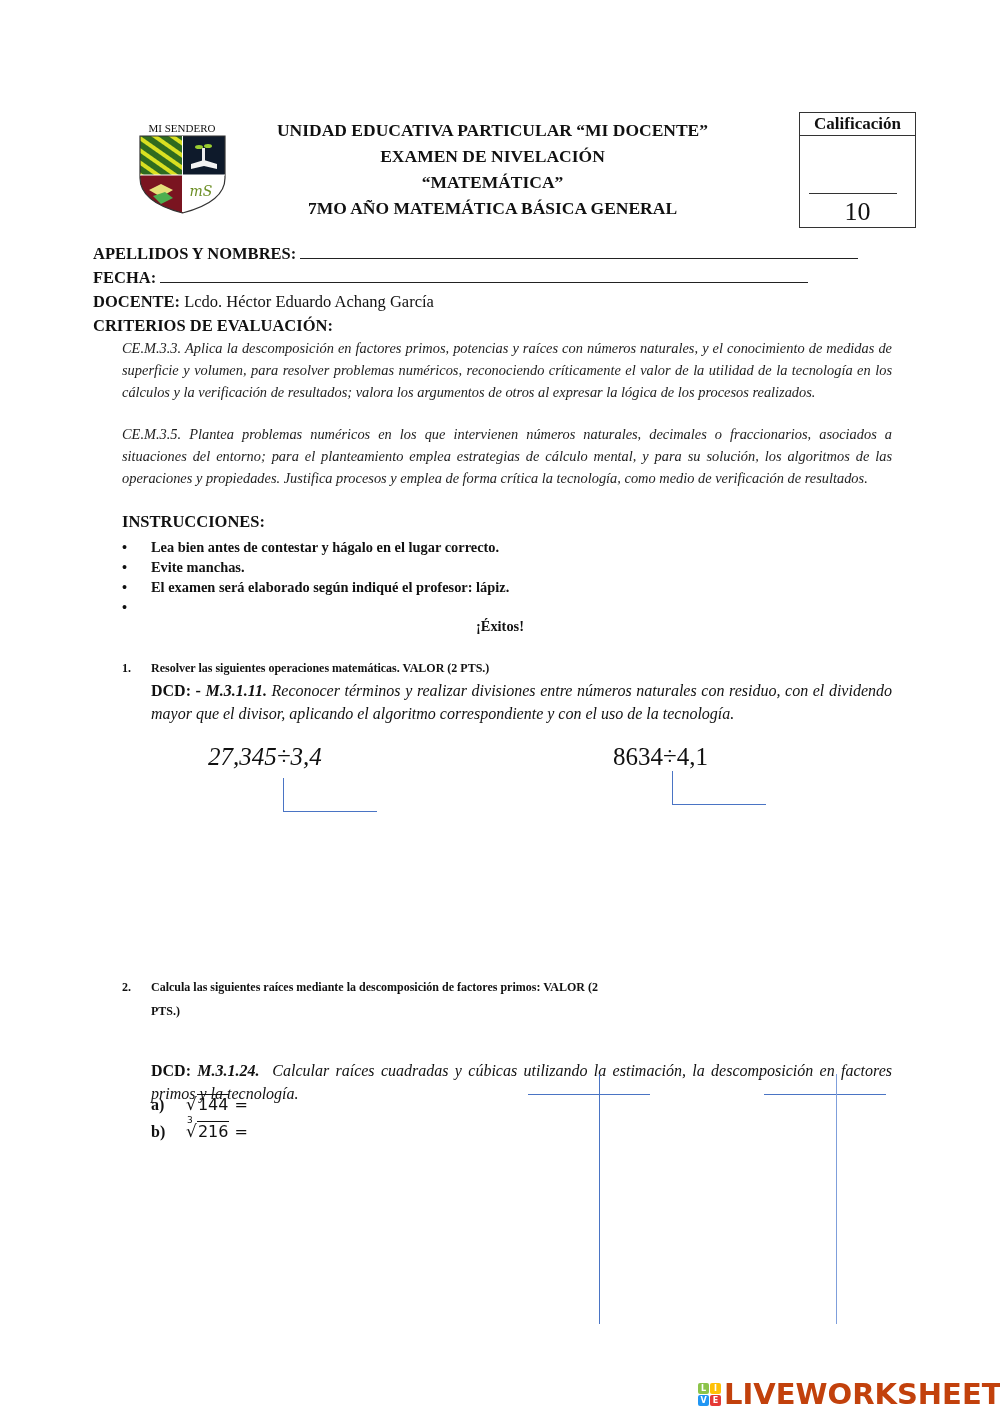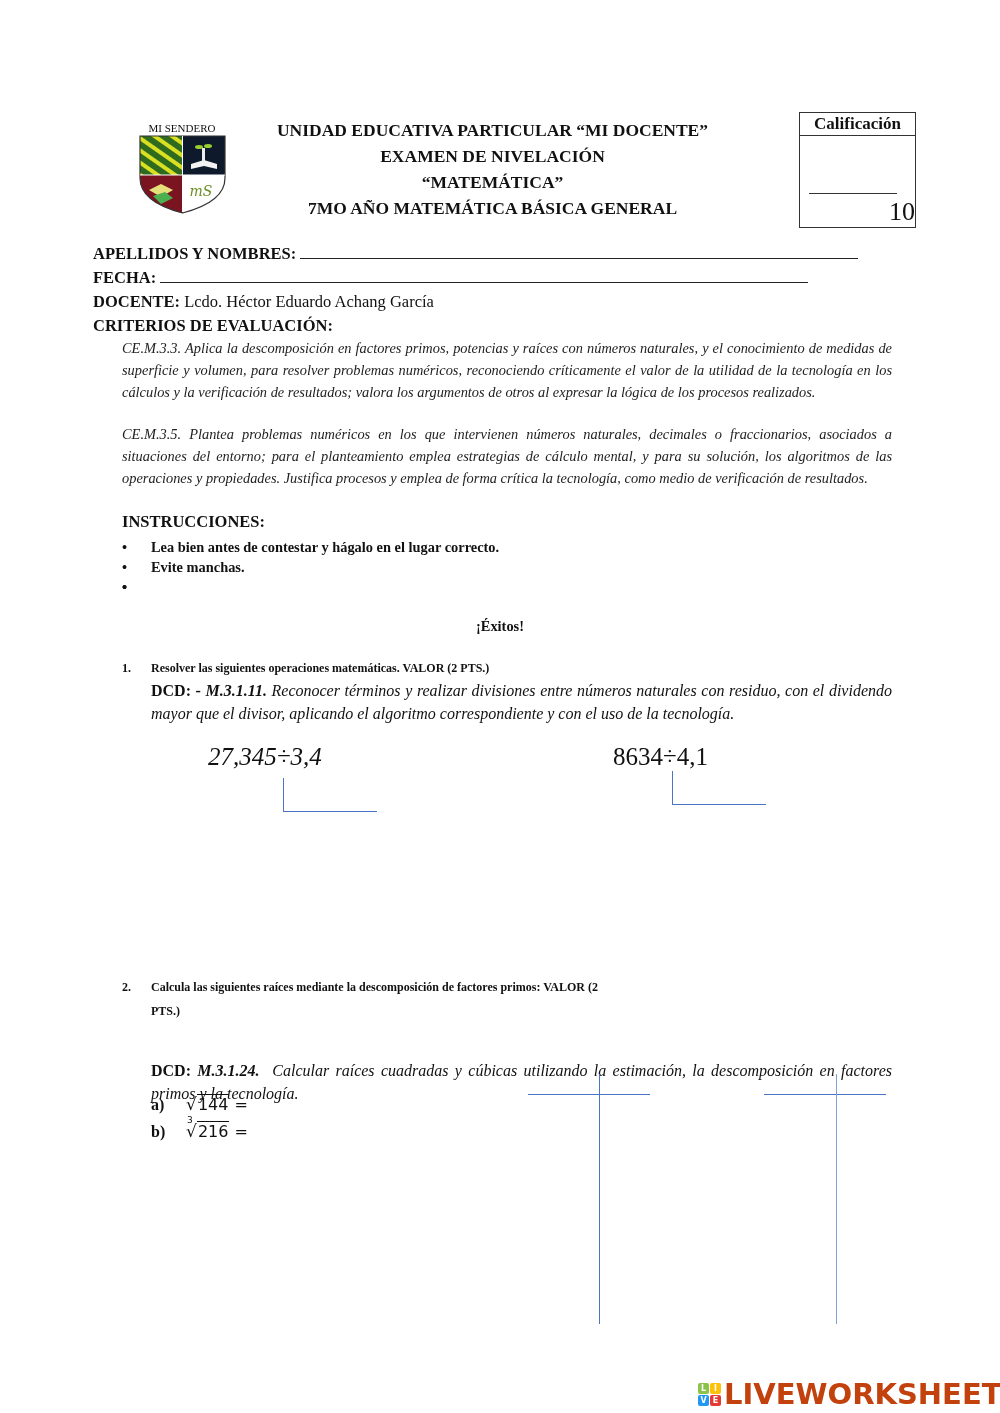--- a/index.html
+++ b/index.html
@@ -12,21 +12,21 @@
     #logo { left: 135px; top: 120px; width: 95px; height: 95px; }
 
     
     .hdr { left: 240px; width: 505px; text-align: center; font-weight: bold; font-size: 17.5px; line-height: 26px; }
 
     
     #grade-box { left: 799px; top: 112px; width: 117px; height: 116px; border: 1px solid #333; box-sizing: border-box; }
     #grade-label { position: absolute; left: 0; top: 0; width: 100%; height: 22px; border-bottom: 1px solid #333;
                    text-align: center; font-weight: bold; font-size: 17px; line-height: 22px; }
     #grade-line { position: absolute; left: 9px; top: 80px; width: 88px; border-top: 1px solid #333; }
-    #grade-max { position: absolute; left: 0; top: 84px; width: 100%; text-align: right; font-size: 26px; line-height: 30px; }
+    #grade-max { position: absolute; left: 0; top: 84px; width: 100%; text-align: center; font-size: 26px; line-height: 30px; }
 
     
     .fld { left: 93px; font-size: 16.5px; line-height: 22px; }
     .uline { display: inline-block; border-bottom: 1.5px solid #222; vertical-align: baseline; height: 14px; }
 
     
     .crit { left: 122px; width: 770px; font-style: italic; font-size: 14.4px; line-height: 21.8px; text-align: justify; color: #222; }
 
     
     #instr-title { left: 122px; top: 512px; font-weight: bold; font-size: 16.5px; }
@@ -121,21 +121,21 @@
 </div>
 <div class="abs fld b" style="top:315px;">CRITERIOS DE EVALUACIÓN:</div>
 
 <div class="abs crit" style="top:338px;">CE.M.3.3. Aplica la descomposición en factores primos, potencias y raíces con números naturales, y el conocimiento de medidas de superficie y volumen, para resolver problemas numéricos, reconociendo críticamente el valor de la utilidad de la tecnología en los cálculos y la verificación de resultados; valora los argumentos de otros al expresar la lógica de los procesos realizados.</div>
 <div class="abs crit" style="top:424px;">CE.M.3.5. Plantea problemas numéricos en los que intervienen números naturales, decimales o fraccionarios, asociados a situaciones del entorno; para el planteamiento emplea estrategias de cálculo mental, y para su solución, los algoritmos de las operaciones y propiedades. Justifica procesos y emplea de forma crítica la tecnología, como medio de verificación de resultados.</div>
 
 <div id="instr-title" class="abs">INSTRUCCIONES:</div>
 <ul class="abs bullet-list">
   <li><span class="dot">•</span><span>Lea bien antes de contestar y hágalo en el lugar correcto.</span></li>
   <li><span class="dot">•</span><span>Evite manchas.</span></li>
-  <li><span class="dot">•</span></li>
+  <li><span class="dot">•</span><span>El examen será elaborado según indiqué el profesor: lápiz.</span></li>
   <li><span class="dot">•</span></li>
 </ul>
 <div id="exitos" class="abs">¡Éxitos!</div>
 
 <div class="abs q-title" style="top:656px;">
   <span class="num">1.</span><span>Resolver las siguientes operaciones matemáticas. VALOR (2 PTS.)</span>
 </div>
 <div class="abs dcd" style="top:679px;">
   <span class="lbl">DCD: -</span>
   <span class="code">M.3.1.11.</span>

